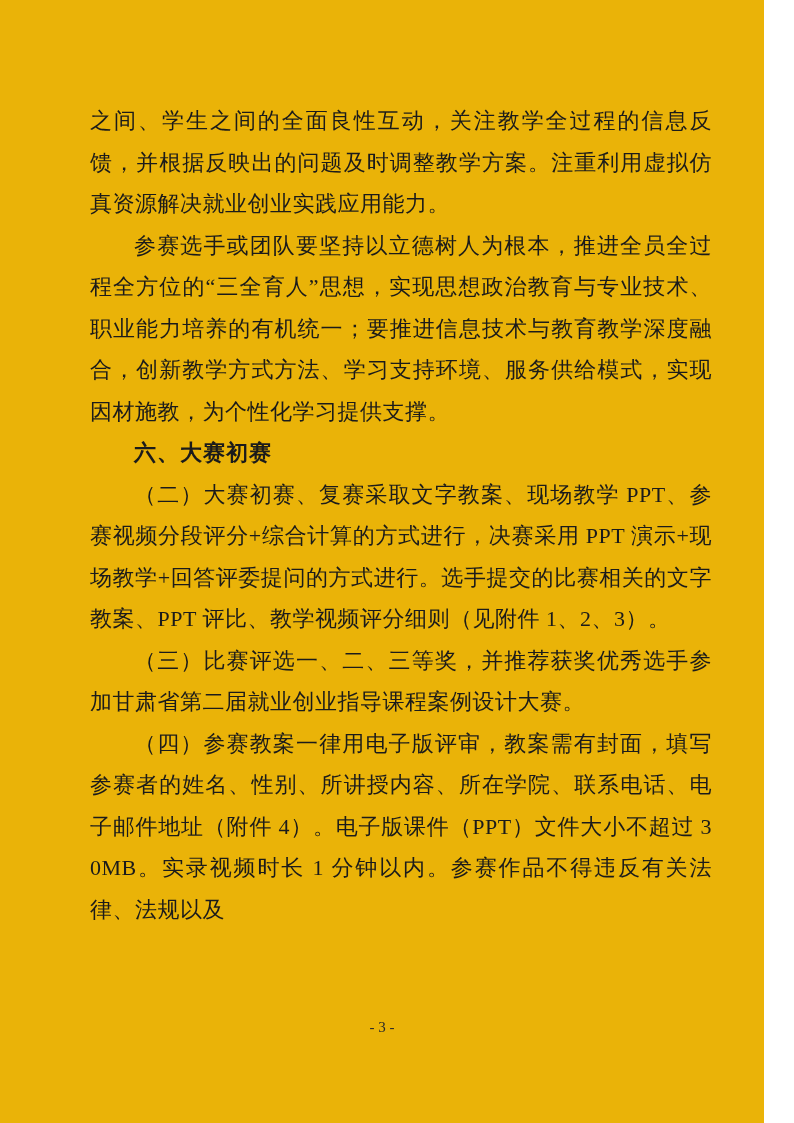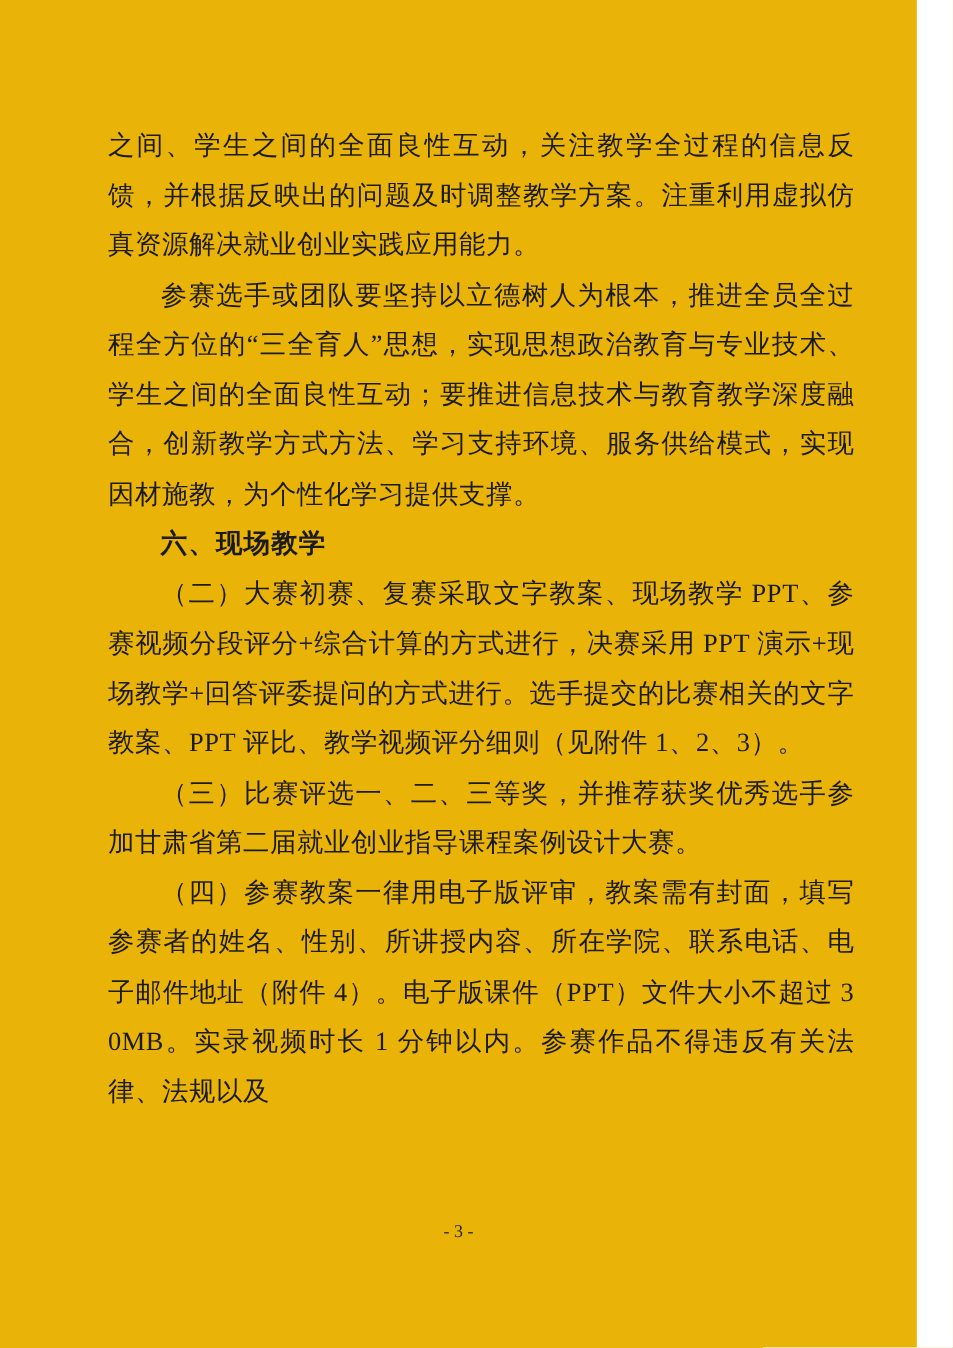--- a/index.html
+++ b/index.html
@@ -53,20 +53,20 @@
     color: #2a2a2a;
     font-family: "Liberation Serif", "DejaVu Serif", serif;
   }
 </style>
 </head>
 <body>
 
 <div class="page">
   <div class="doc-body">
     <p class="para continuation">之间、学生之间的全面良性互动，关注教学全过程的信息反馈，并根据反映出的问题及时调整教学方案。注重利用虚拟仿真资源解决就业创业实践应用能力。</p>
-    <p class="para">参赛选手或团队要坚持以立德树人为根本，推进全员全过程全方位的“三全育人”思想，实现思想政治教育与专业技术、学生之间的全面良性互动；要推进信息技术与教育教学深度融合，创新教学方式方法、学习支持环境、服务供给模式，实现因材施教，为个性化学习提供支撑。</p>
-    <h2 class="heading">六、现场教学</h2>
+    <p class="para">参赛选手或团队要坚持以立德树人为根本，推进全员全过程全方位的“三全育人”思想，实现思想政治教育与专业技术、职业能力培养的有机统一；要推进信息技术与教育教学深度融合，创新教学方式方法、学习支持环境、服务供给模式，实现因材施教，为个性化学习提供支撑。</p>
+    <h2 class="heading">六、大赛初赛</h2>
     <p class="para">（二）大赛初赛、复赛采取文字教案、现场教学 PPT、参赛视频分段评分+综合计算的方式进行，决赛采用 PPT 演示+现场教学+回答评委提问的方式进行。选手提交的比赛相关的文字教案、PPT 评比、教学视频评分细则（见附件 1、2、3）。</p>
     <p class="para">（三）比赛评选一、二、三等奖，并推荐获奖优秀选手参加甘肃省第二届就业创业指导课程案例设计大赛。</p>
     <p class="para">（四）参赛教案一律用电子版评审，教案需有封面，填写参赛者的姓名、性别、所讲授内容、所在学院、联系电话、电子邮件地址（附件 4）。电子版课件（PPT）文件大小不超过 30MB。实录视频时长 1 分钟以内。参赛作品不得违反有关法律、法规以及</p>
   </div>
   <div class="page-footer">- 3 -</div>
 </div>
 
 </body></html>

